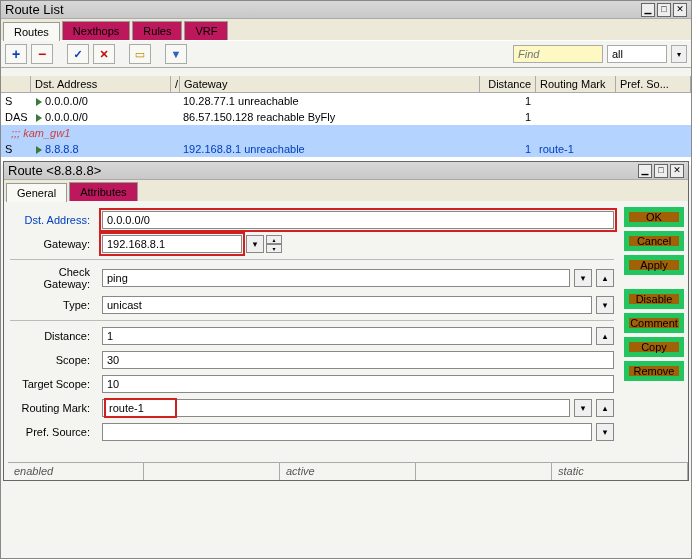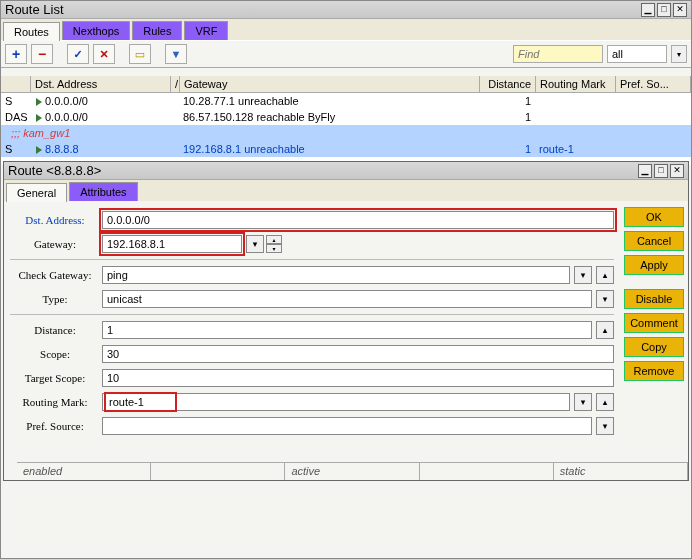--- a/index.html
+++ b/index.html
@@ -2,49 +2,49 @@
 <html><head>
 <meta charset="utf-8">
 <style>
 * { box-sizing: border-box; font-family: Tahoma, Arial, sans-serif; font-size: 11px; }
 body { margin: 0; background: #e8e8e8; width: 692px; height: 559px; overflow: hidden; }
 .window { border: 1px solid #888; background: #f4f4f0; position: relative; }
 .titlebar { background: linear-gradient(#d8d8d8,#c8c8c8); height: 18px; display: flex; align-items: center; padding: 0 4px; border-bottom: 1px solid #aaa; }
 .titlebar .title { flex: 1; font-size: 13px; }
 .titlebar .tbtn { width: 14px; height: 14px; border: 1px solid #666; background: #eee; margin-left: 2px; display: flex; align-items: center; justify-content: center; font-size: 9px; line-height: 1; cursor: default; }
 .tabbar { display: flex; padding: 2px 2px 0 2px; background: #ece9d8; }
-.tab { padding: 3px 10px; border: 1px solid #999; border-bottom: none; background: #8b5cf6; margin-right: 2px; cursor: default; }
+.tab { padding: 3px 10px; border: 1px solid #999; border-bottom: none; background: #be185d; margin-right: 2px; cursor: default; }
 .tab.active { background: #f8f8f4; position: relative; top: 1px; }
 .toolbar { display: flex; align-items: center; padding: 3px 4px; border-top: 1px solid #fff; border-bottom: 1px solid #aaa; background: #f4f4f0; gap: 4px; }
 .tool { width: 22px; height: 20px; border: 1px solid #aaa; background: #f8f8f4; display: flex; align-items: center; justify-content: center; cursor: default; }
 .sep { width: 6px; }
 .find { margin-left: auto; width: 90px; height: 18px; border: 1px solid #aaa; padding: 0 4px; color: #888; font-style: italic; background: #fef9c3; }
 .combo { width: 60px; height: 18px; border: 1px solid #aaa; background: #fff; display: flex; align-items: center; padding: 0 4px; }
 .drop { width: 16px; height: 18px; border: 1px solid #aaa; background: #f0f0f0; display: flex; align-items: center; justify-content: center; font-size: 8px; }
 .grid-header { display: flex; background: #ece9d8; border-bottom: 1px solid #aaa; margin-top: 8px; }
 .gh { border-right: 1px solid #aaa; padding: 2px 4px; font-size: 11px; overflow: hidden; white-space: nowrap; }
 .row { display: flex; height: 16px; align-items: center; }
 .cell { padding: 0 4px; overflow: hidden; white-space: nowrap; }
 .row.sel { background: #b5d3ff; }
 .row.group { background: #b5d3ff; color: #d04040; font-style: italic; }
 .flag { display: inline-block; width: 0; height: 0; border-left: 4px solid transparent; border-right: 4px solid transparent; border-top: 6px solid #3a7a3a; margin-right: 2px; transform: rotate(-90deg); vertical-align: middle; }
 .inner-window { position: absolute; top: 160px; left: 2px; width: 686px; height: 320px; border: 1px solid #666; background: #f4f4f0; }
 .form-area { display: flex; }
 .form-left { flex: 1; padding: 4px 6px; }
 .form-right { width: 68px; padding: 6px 4px; display: flex; flex-direction: column; gap: 4px; }
-.btn { height: 20px; border: 1px solid #22c55e; background: #eab308; display: flex; align-items: center; justify-content: center; cursor: default; }
+.btn { height: 20px; border: 5px solid #22c55e; background: #a16207; display: flex; align-items: center; justify-content: center; cursor: default; }
 .frow { display: flex; align-items: center; margin: 6px 0; }
-.flabel { width: 92px; text-align: center; padding-right: 2px; font-family: Liberation Serif, serif; }
+.flabel { width: 92px; text-align: right; padding-right: 12px; }
 .finput { flex: 1; height: 18px; border: 1px solid #888; background: #fff; padding: 0 4px; display: flex; align-items: center; }
 .smallbtn { width: 18px; height: 18px; border: 1px solid #888; background: #f0f0f0; display: flex; align-items: center; justify-content: center; font-size: 9px; margin-left: 4px; }
 .spinner { width: 16px; height: 18px; display: flex; flex-direction: column; margin-left: 2px; }
 .spinner div { flex: 1; border: 1px solid #888; background: #f0f0f0; font-size: 6px; display: flex; align-items: center; justify-content: center; }
 .redbox { outline: 2px solid #d02020; outline-offset: 1px; }
 .hr { border-top: 1px solid #bbb; margin: 6px 0; }
-.status { position: absolute; bottom: 0; left: 13px; right: 0; height: 18px; display: flex; border-top: 1px solid #aaa; background: #f4f4f0; }
+.status { position: absolute; bottom: 0; left: 4px; right: 0; height: 18px; display: flex; border-top: 1px solid #aaa; background: #f4f4f0; }
 .status div { flex: 1; border-right: 1px solid #aaa; padding: 2px 6px; font-style: italic; color: #555; }
 .blue { color: #0040c0; }
 .grid-body { background: #fff; height: 72px; }
 </style>
 </head>
 <body>
 
 <div class="window" style="width:692px;height:559px;">
   <div class="titlebar">
     <span class="title">Route List</span>

